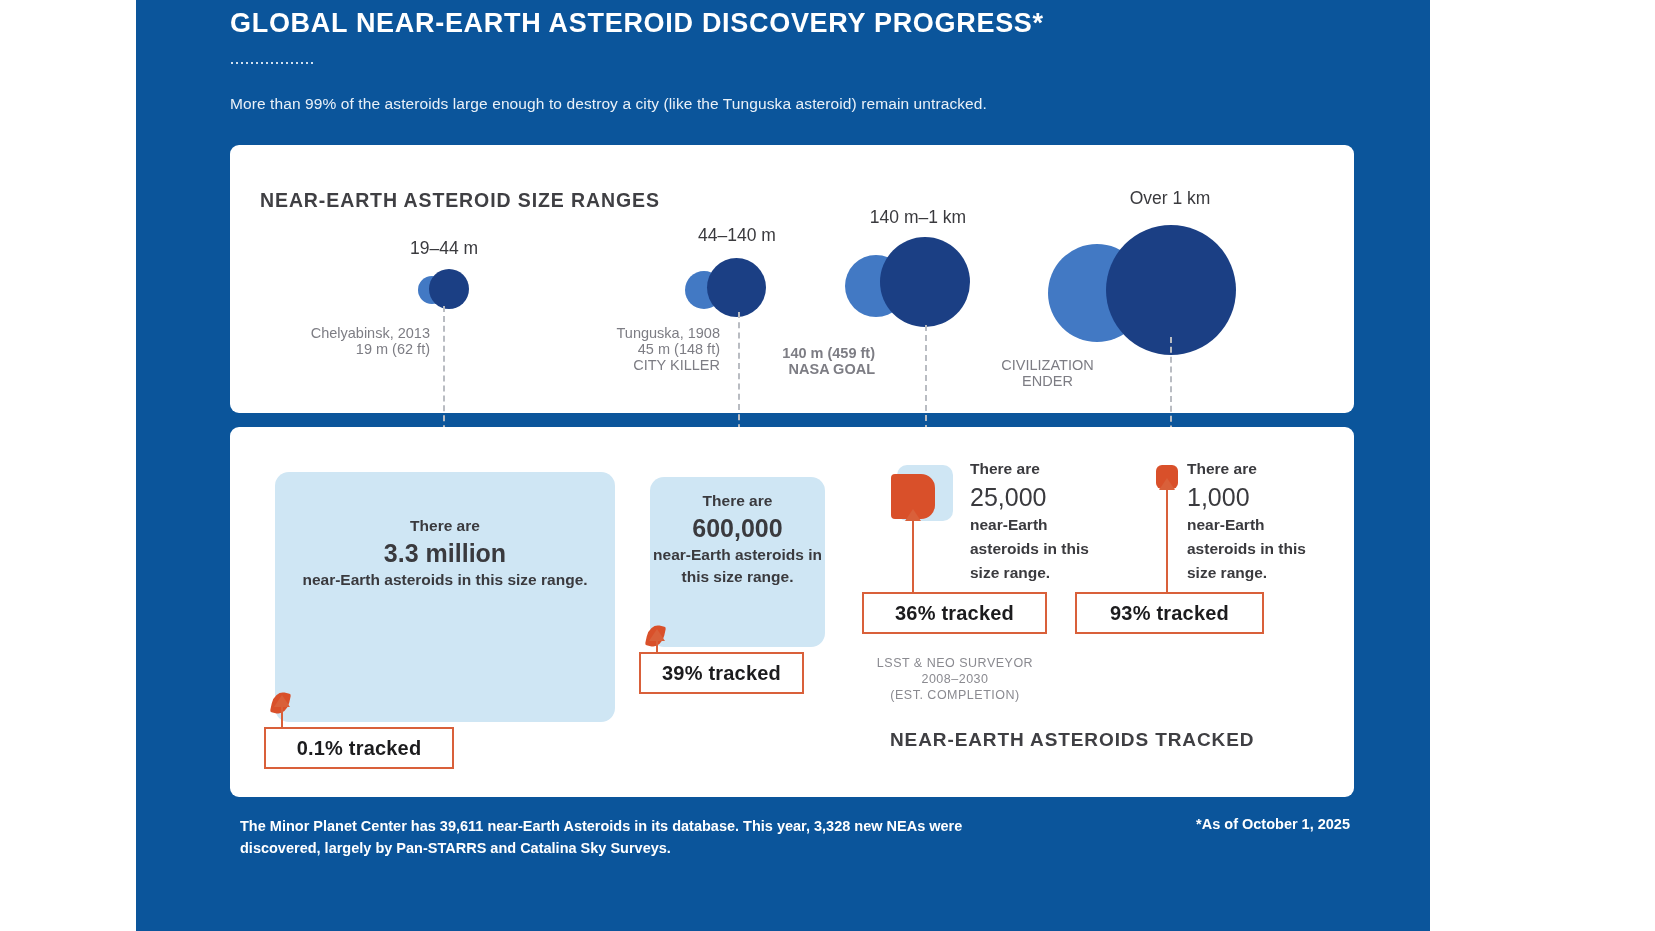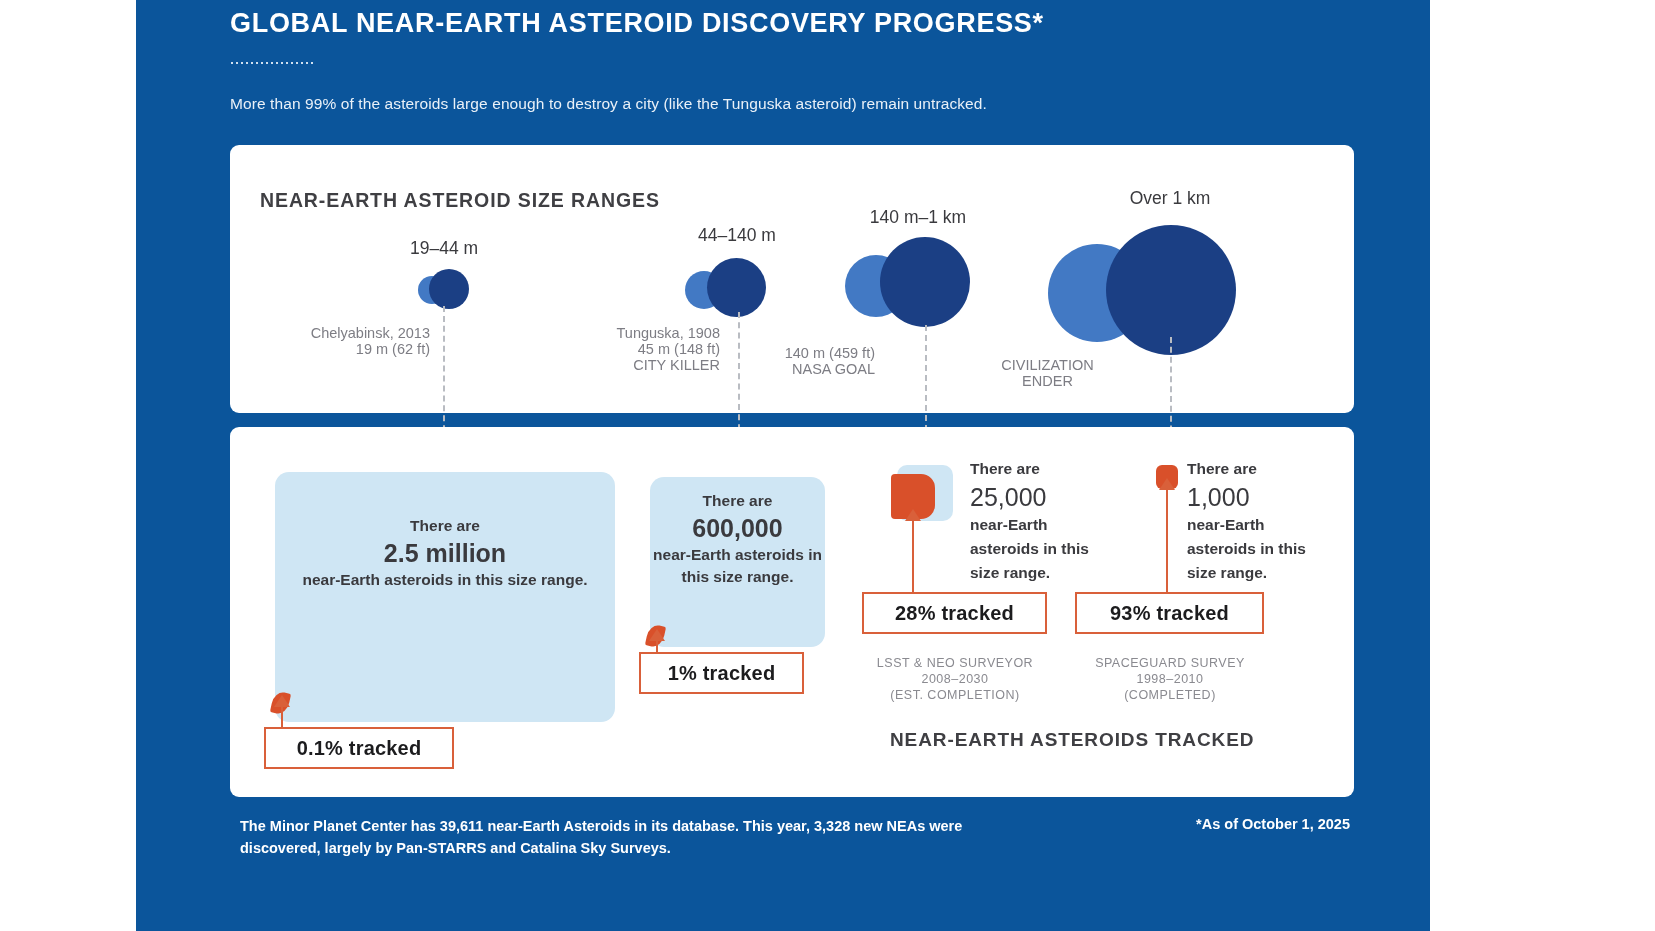--- a/index.html
+++ b/index.html
@@ -242,21 +242,21 @@
       <div class="circ dark" style="left:477px; top:113px; width:59px; height:59px;"></div>
       <div class="size-note" style="left: 300px; top: 180px; width: 190px; white-space: pre-line;">Tunguska, 1908
 45 m (148 ft)
 CITY KILLER</div>
     </div>
 
     <div class="size-group">
       <div class="size-label" style="left:688px; top:62px;">140 m–1 km</div>
       <div class="circ light" style="left:615px; top:110px; width:62px; height:62px;"></div>
       <div class="circ dark" style="left:650px; top:92px; width:90px; height:90px;"></div>
-      <div class="size-note" style="left: 490px; top: 200px; width: 155px; white-space: pre-line;">140 m (459 ft)
+      <div class="size-note" style="left: 490px; top: 200px; width: 155px; white-space: pre-line; font-weight: bold;">140 m (459 ft)
 NASA GOAL</div>
     </div>
 
     <div class="size-group">
       <div class="size-label" style="left:940px; top:43px;">Over 1 km</div>
       <div class="circ light" style="left:818px; top:99px; width:98px; height:98px;"></div>
       <div class="circ dark" style="left:876px; top:80px; width:130px; height:130px;"></div>
       <div class="size-note" style="left: 720px; top: 212px; width: 195px; text-align: center; white-space: pre-line;">CIVILIZATION
 ENDER</div>
     </div>
@@ -273,72 +273,69 @@
 
   <div class="dash" style="left:1170px; top:337px; height:124px;"></div>
   <div class="dash-arrow" style="left:1171px; top:457px;"></div>
 
   <div class="panel" id="panel-tracked">
 
     <div class="tbox" style="left:45px; top:45px; width:340px; height:250px;"></div>
     <div class="orange" style="left:42px; top:265px; width:17px; height:22px; border-radius:60% 10% 60% 10%; transform:rotate(12deg);"></div>
     <div class="tbox-text" style="left:45px; top:88px; width:340px;">
       <span class="small">There are</span>
-      <span class="big">2.5 million</span>
+      <span class="big">3.3 million</span>
       <span class="small">near-Earth asteroids in this size range.</span>
     </div>
     <div class="leader" style="left:51px; top:280px; height:46px;"></div>
     <div class="leader-head" style="left:52px; top:268px;"></div>
     <div class="callout" style="left:34px; top:300px; width:190px; height:42px;">
       <span>0.1% tracked</span>
     </div>
 
     <div class="tbox" style="left:420px; top:50px; width:175px; height:170px;"></div>
     <div class="orange" style="left:417px; top:198px; width:17px; height:22px; border-radius:60% 10% 60% 10%; transform:rotate(12deg);"></div>
     <div class="tbox-text" style="left:420px; top:63px; width:175px;">
       <span class="small">There are</span>
       <span class="big">600,000</span>
       <span class="small">near-Earth asteroids in this size range.</span>
     </div>
     <div class="leader" style="left:426px; top:214px; height:38px;"></div>
     <div class="leader-head" style="left:427px; top:202px;"></div>
     <div class="callout" style="left:409px; top:225px; width:165px; height:42px;">
-      <span>1% tracked</span>
+      <span>39% tracked</span>
     </div>
 
     <div class="tbox" style="left:667px; top:38px; width:56px; height:56px; border-radius:10px;"></div>
     <div class="orange" style="left:661px; top:47px; width:44px; height:45px; border-radius:4px 14px 14px 4px;"></div>
     <div class="side-text" style="left:740px; top:30px; width:140px;">
       <span class="small">There are</span>
       <span class="big">25,000</span>
       <span class="small">near-Earth asteroids in this size range.</span>
     </div>
     <div class="leader" style="left:682px; top:93px; height:73px;"></div>
     <div class="leader-head" style="left:683px; top:82px;"></div>
     <div class="callout" style="left:632px; top:165px; width:185px; height:42px;">
-      <span>28% tracked</span>
+      <span>36% tracked</span>
     </div>
     <div class="survey-note" style="left: 725px; top: 228px; width: 230px; white-space: pre-line;">LSST &amp; NEO SURVEYOR
 2008–2030
 (EST. COMPLETION)</div>
 
     <div class="orange" style="left:926px; top:38px; width:22px; height:24px; border-radius:6px;"></div>
     <div class="side-text" style="left:957px; top:30px; width:150px;">
       <span class="small">There are</span>
       <span class="big">1,000</span>
       <span class="small">near-Earth asteroids in this size range.</span>
     </div>
     <div class="leader" style="left:936px; top:62px; height:104px;"></div>
     <div class="leader-head" style="left:937px; top:51px;"></div>
     <div class="callout" style="left:845px; top:165px; width:189px; height:42px;">
       <span>93% tracked</span>
     </div>
-    <div class="survey-note" style="left: 940px; top: 228px; width: 230px; white-space: pre-line;">SPACEGUARD SURVEY
-1998–2010
-(COMPLETED)</div>
 
     <div class="panel-heading" id="tracked-heading">NEAR-EARTH ASTEROIDS TRACKED</div>
   </div>
 
   <div class="footer-left">The Minor Planet Center has 39,611 near-Earth Asteroids in its database. This year, 3,328 new NEAs were discovered, largely by Pan-STARRS and Catalina Sky Surveys.</div>
   <div class="footer-right">*As of October 1, 2025</div>
 
 </div>
 
 </body></html>

